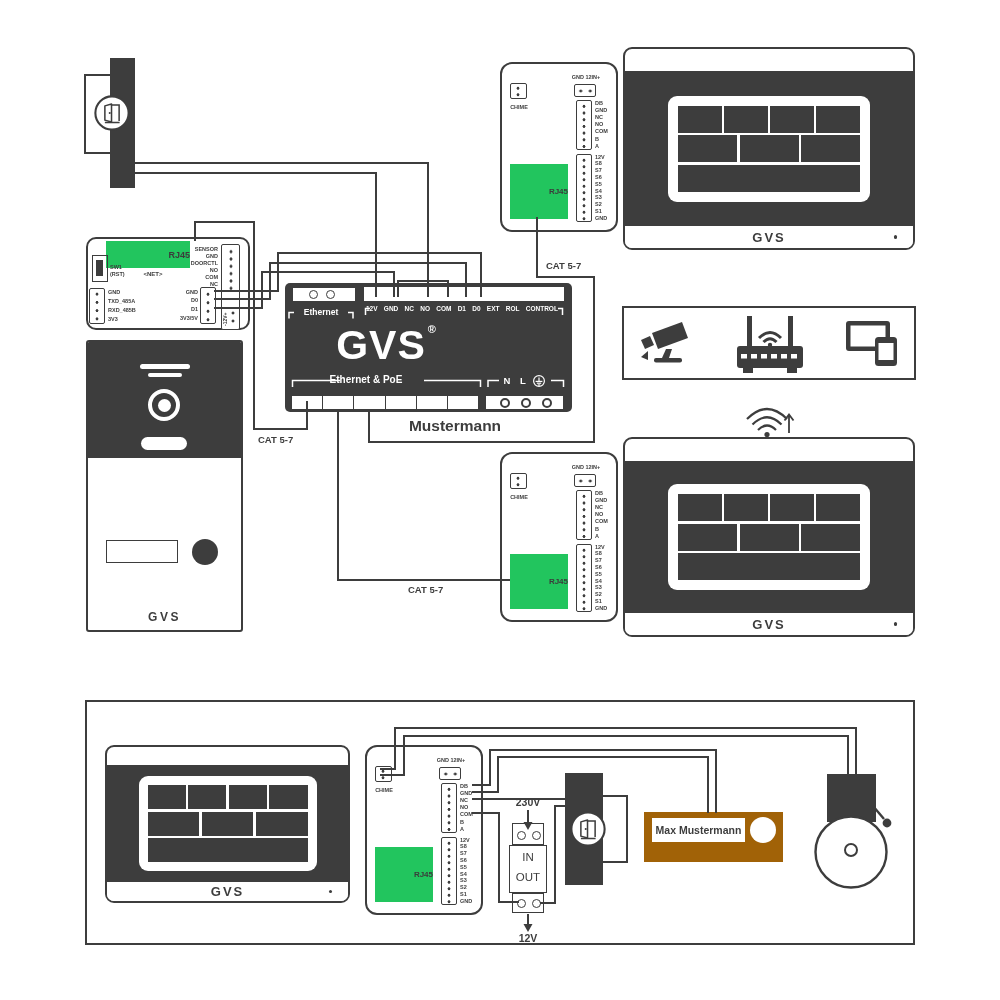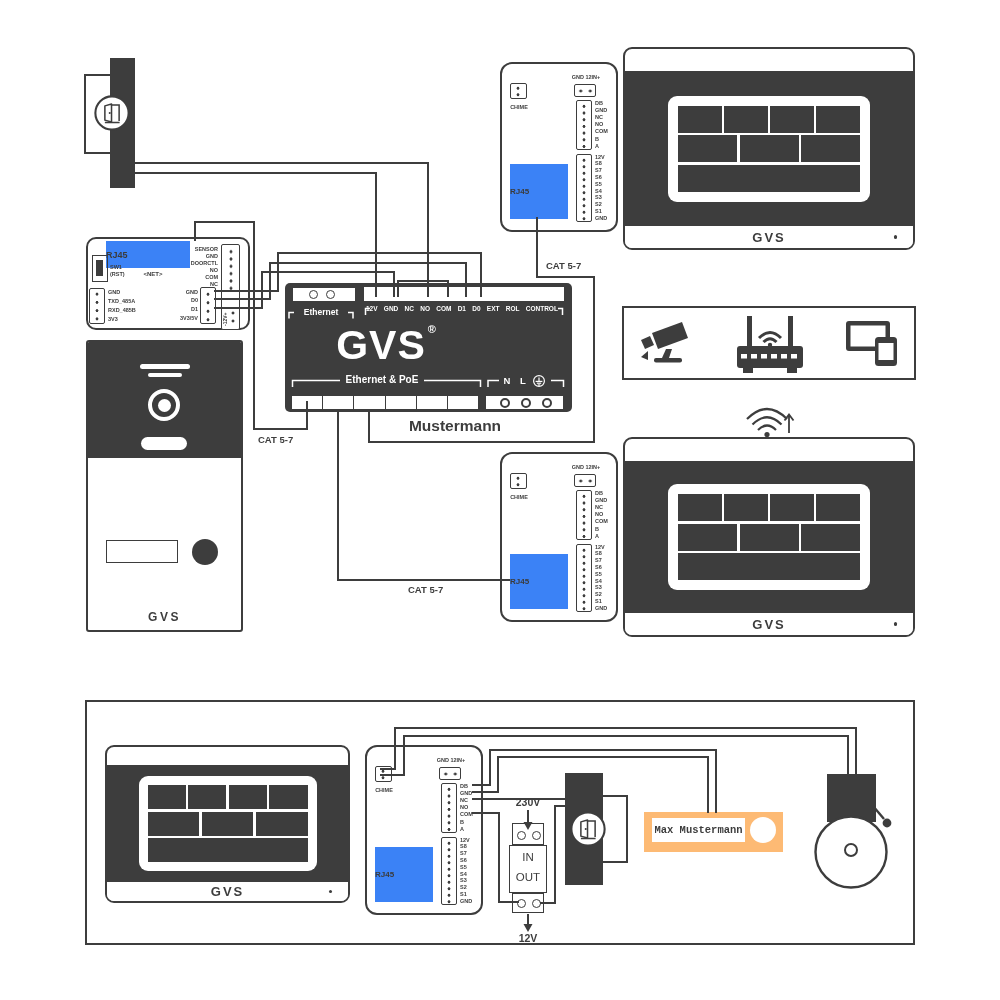--- a/index.html
+++ b/index.html
@@ -15,22 +15,22 @@
   .dots-v { position:absolute; width:6px;
             background-image:radial-gradient(circle,#3d3d3d 1.3px,transparent 1.7px);
             background-repeat:repeat-y; }
   .dots-h { position:absolute; height:8px;
             background-image:radial-gradient(circle,#3d3d3d 1.3px,transparent 1.7px);
             background-repeat:repeat-x; }
   .pincol { position:absolute; display:flex; flex-direction:column; justify-content:space-around;
             font-size:5.5px; font-weight:bold; line-height:1; }
   .pincol.right { align-items:flex-end; text-align:right; }
 
-  .rj45 { position:absolute; background:#3b82f6; display:flex; align-items:center;
-          justify-content:flex-start; font-weight:bold; color:#3b3b3b; }
+  .rj45 { position:absolute; background:#22c55e; display:flex; align-items:center;
+          justify-content:flex-end; font-weight:bold; color:#3b3b3b; }
 
   .connbox { position:absolute; width:118px; height:170px; border:2px solid #3d3d3d;
              border-radius:12px; background:#fff; }
 
   
   .dc-box { position:absolute; left:285px; top:283px; width:287px; height:129px;
             background:#3d3d3d; border-radius:5px; }
   .dc-pinrow { position:absolute; left:366px; top:306px; width:192px; height:10px;
                display:flex; justify-content:space-between; font-size:6.5px; font-weight:bold;
                color:#fff; line-height:1; }
@@ -162,21 +162,21 @@
     <span>D1</span>
     <span>D0</span>
     <span>EXT</span>
     <span>ROL</span>
     <span>CONTROL</span>
   </div>
   <div class="dc-logo">
     <span>GVS</span>
     <span class="reg">®</span>
   </div>
-  <div class="wlbl center" style="left:342px;top:374px;width:80px;height:12px;font-size:10px;">Ethernet &amp; PoE</div>
+  <div class="wlbl center" style="left:326px;top:374px;width:80px;height:12px;font-size:10px;">Ethernet &amp; PoE</div>
   <div class="wlbl center" style="left:502px;top:375px;width:10px;height:11px;font-size:9.5px;">N</div>
   <div class="wlbl center" style="left:518px;top:375px;width:10px;height:11px;font-size:9.5px;">L</div>
   <div class="slots">
     <div class="slot"></div>
     <div class="slot"></div>
     <div class="slot"></div>
     <div class="slot"></div>
     <div class="slot"></div>
     <div class="slot"></div>
   </div>
@@ -409,21 +409,21 @@
   <div class="lbl center" style="left:509px;top:852px;width:38px;height:12px;font-size:11.5px;font-weight:normal;">IN</div>
   <div class="lbl center" style="left:509px;top:872px;width:38px;height:12px;font-size:11.5px;font-weight:normal;">OUT</div>
   <div class="abs" style="left:512px;top:893px;width:32px;height:20px;border:1.5px solid #3d3d3d;background:#fff;"></div>
   <div class="circle" style="left:516.5px;top:898.5px;width:9px;height:9px;"></div>
   <div class="circle" style="left:531.5px;top:898.5px;width:9px;height:9px;"></div>
   <div class="lbl center" style="left:506px;top:933px;width:44px;height:11px;font-size:10.5px;">12V</div>
 
   <div class="abs" style="left:565px;top:773px;width:38px;height:112px;background:#3d3d3d;"></div>
   <div class="abs" style="left:601px;top:795px;width:27px;height:68px;border:2px solid #3d3d3d;background:#fff;"></div>
 
-  <div class="abs" style="left:644px;top:812px;width:139px;height:40px;background:#fdba74;font-family:Liberation Mono, monospace;">
+  <div class="abs" style="left:644px;top:812px;width:139px;height:50px;background:#a16207;">
     <div class="abs center" style="left:8px;top:6px;width:93px;height:24px;background:#fff;font-size:10.5px;font-weight:bold;">Max Mustermann</div>
     <div class="abs" style="left:106px;top:5px;width:26px;height:26px;border-radius:50%;background:#fff;"></div>
   </div>
 
   <svg width="1000" height="1000" style="position:absolute;left:0;top:0;pointer-events:none;">
     <defs>
       <symbol id="door-icon" viewBox="0 0 40 40">
         <circle cx="20" cy="20" r="17.5" fill="#fff" stroke="#3d3d3d" stroke-width="2.2"></circle>
         <path d="M17,11.5 H27.5 V28.5" fill="none" stroke="#3d3d3d" stroke-width="1.6"></path>
         <path d="M12.5,12.5 L19.5,10.5 V29.5 L12.5,27.5 Z" fill="#fff" stroke="#3d3d3d" stroke-width="1.6" stroke-linejoin="round"></path>

